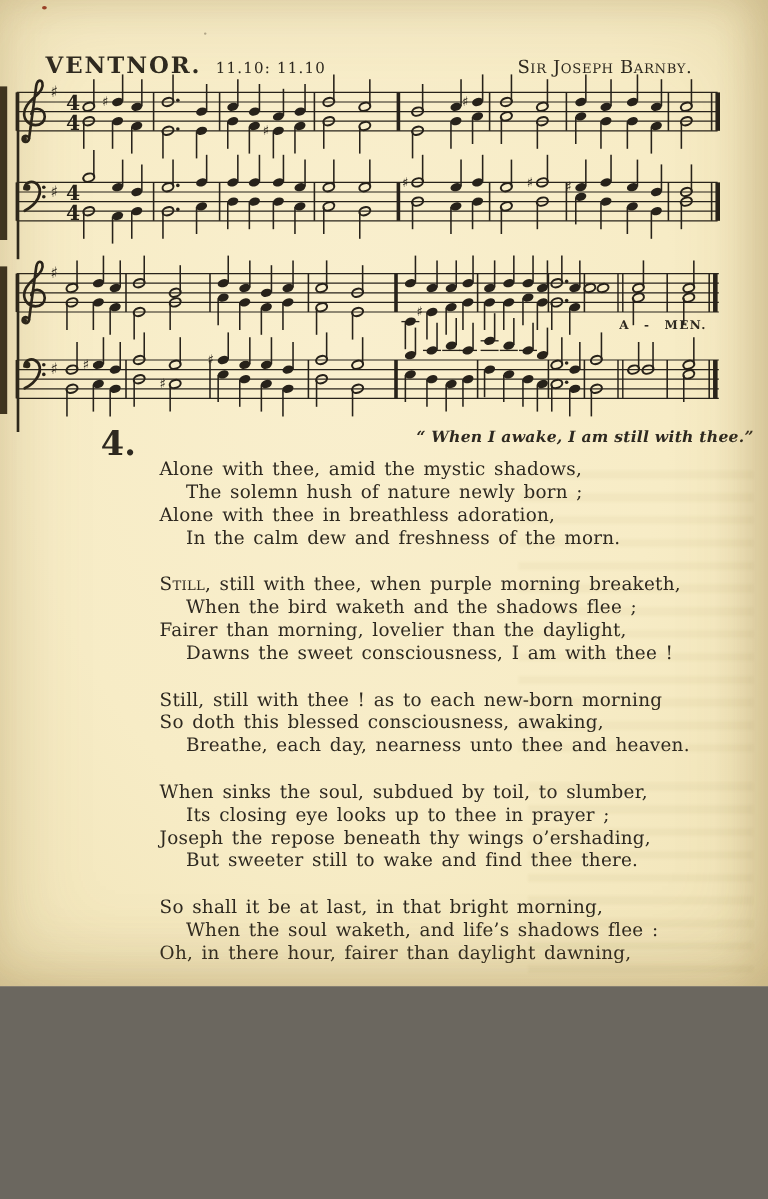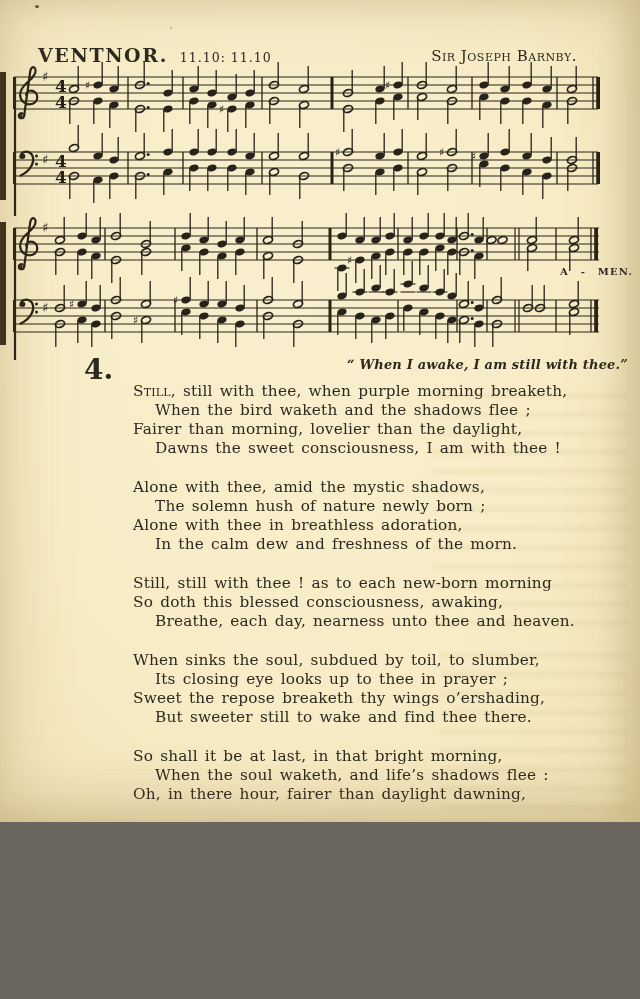--- a/index.html
+++ b/index.html
@@ -13,21 +13,21 @@
     content:'';position:absolute;inset:0;pointer-events:none;z-index:9;
     box-shadow: inset 0 0 80px rgba(140,110,50,.18),
                 inset -14px 0 30px rgba(130,100,45,.16),
                 inset 0 -24px 45px rgba(140,110,50,.12);
   }
   .hdr-left{position:absolute;left:38px;top:44px;white-space:nowrap;}
   .title{font-size:19px;font-weight:bold;letter-spacing:1.6px;}
   .meter{font-size:12.5px;letter-spacing:1px;margin-left:12px;}
   .composer{position:absolute;right:63px;top:47px;font-size:15px;font-variant:small-caps;letter-spacing:.5px;}
   svg.music{position:absolute;left:0;top:0;}
-  .amen{position:absolute;left:516px;top:266px;font-size:10px;letter-spacing:1.2px;word-spacing:7px;font-weight:bold;font-variant:small-caps;margin-left:44px;}
+  .amen{position:absolute;left:516px;top:266px;font-size:10px;letter-spacing:1.2px;word-spacing:7px;font-weight:bold;font-variant:small-caps;}
   .hymn-number{position:absolute;left:84px;top:353px;font-size:28px;font-weight:bold;}
   .epigraph{position:absolute;left:0;top:357px;width:628px;text-align:right;font-style:italic;font-size:13px;font-weight:bold;letter-spacing:.2px;}
   .stanzas{position:absolute;left:133px;top:382px;width:470px;}
   .stanza{margin-bottom:20px;}
   .hline{font-size:15.3px;line-height:19px;letter-spacing:.2px;word-spacing:2px;white-space:nowrap;}
   .hline.indent{padding-left:22px;}
   .lead{font-variant:small-caps;}
   .attribution{position:absolute;right:110px;top:832px;font-size:16px;font-weight:bold;letter-spacing:.3px;}
   .edge{position:absolute;left:0;width:6px;background:#241d12;opacity:.92;filter:blur(.4px);}
   .edge.e1{top:72px;height:128px;}
@@ -550,40 +550,40 @@
       <line x1="15" y1="228" x2="15" y2="364" stroke="#27221a" stroke-width="2.2"></line>
     </svg>
 
   <div class="amen">A - MEN.</div>
 
   <div class="hymn-number">4.</div>
   <div class="epigraph">“ When I awake, I am still with thee.”</div>
 
   <div class="stanzas">
       <div class="stanza">
+        <div class="hline">Alone with thee, amid the mystic shadows,</div>
+        <div class="hline indent">The solemn hush of nature newly born ;</div>
+        <div class="hline">Alone with thee in breathless adoration,</div>
+        <div class="hline indent">In the calm dew and freshness of the morn.</div>
+      </div>
+      <div class="stanza">
         <div class="hline"><span class="lead">Still,</span> still with thee, when purple morning breaketh,</div>
         <div class="hline indent">When the bird waketh and the shadows flee ;</div>
         <div class="hline">Fairer than morning, lovelier than the daylight,</div>
         <div class="hline indent">Dawns the sweet consciousness, I am with thee !</div>
-      </div>
-      <div class="stanza">
-        <div class="hline">Alone with thee, amid the mystic shadows,</div>
-        <div class="hline indent">The solemn hush of nature newly born ;</div>
-        <div class="hline">Alone with thee in breathless adoration,</div>
-        <div class="hline indent">In the calm dew and freshness of the morn.</div>
       </div>
       <div class="stanza">
         <div class="hline">Still, still with thee ! as to each new-born morning</div>
         <div class="hline">So doth this blessed consciousness, awaking,</div>
         <div class="hline indent">Breathe, each day, nearness unto thee and heaven.</div>
       </div>
       <div class="stanza">
         <div class="hline">When sinks the soul, subdued by toil, to slumber,</div>
         <div class="hline indent">Its closing eye looks up to thee in prayer ;</div>
-        <div class="hline">Sweet the repose breaketh thy wings o’ershading,</div>
+        <div class="hline">Joseph the repose beneath thy wings o’ershading,</div>
         <div class="hline indent">But sweeter still to wake and find thee there.</div>
       </div>
       <div class="stanza">
         <div class="hline">So shall it be at last, in that bright morning,</div>
         <div class="hline indent">When the soul waketh, and life’s shadows flee :</div>
         <div class="hline">Oh, in there hour, fairer than daylight dawning,</div>
       </div>
     </div>
 
   <div class="attribution">Harriet Beecher Stowe.</div>

